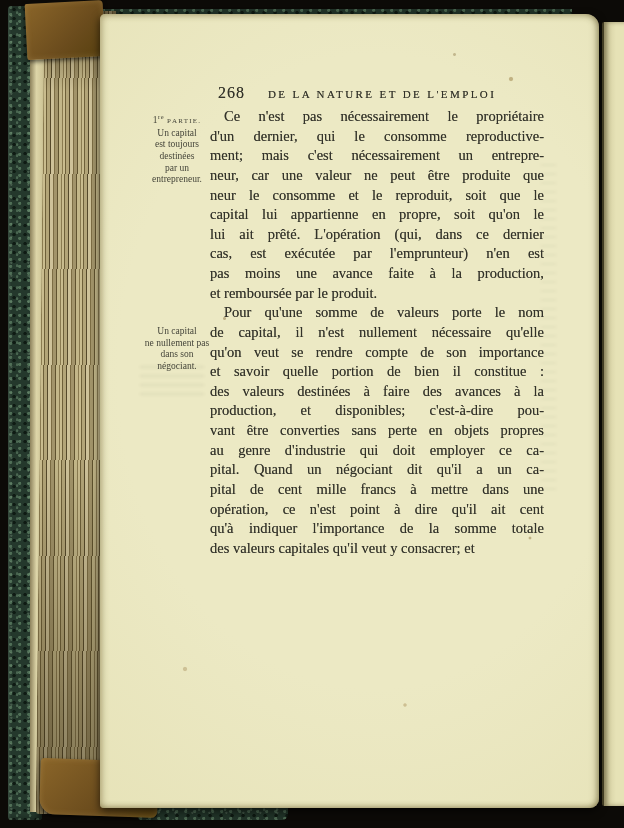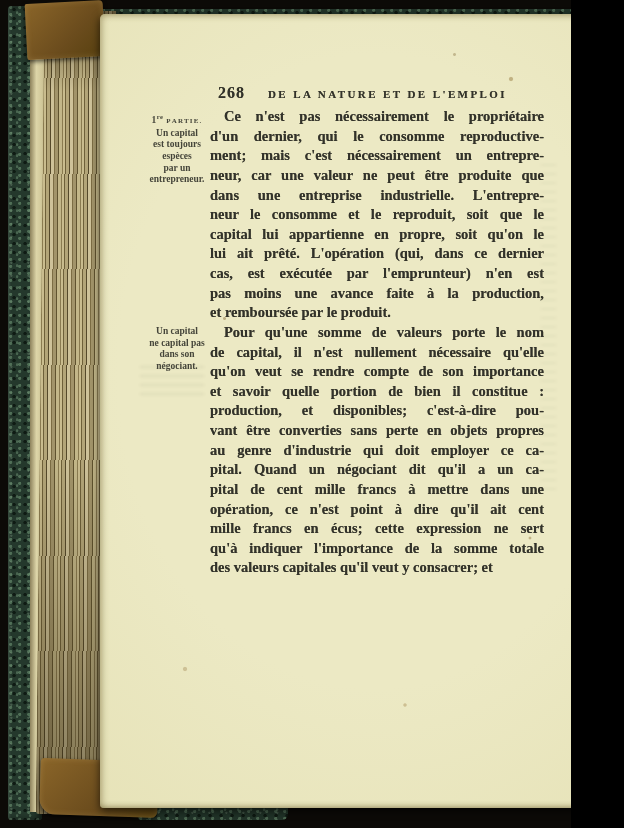--- a/index.html
+++ b/index.html
@@ -1,17 +1,17 @@
 <!DOCTYPE html>
 <html><head>
 <meta charset="utf-8">
 <style>
   html,body{margin:0;padding:0;background:#000;}
-  .scene{position:relative;width:571px;height:828px;overflow:hidden;
-         background:#0c0a07;font-family:"Liberation Serif", serif;font-weight:bold;}
+  .scene{position:relative;width:624px;height:828px;overflow:hidden;
+         background:#0c0a07;font-family:"Liberation Serif", serif;}
 
   
   .marble{background-color:#24382c;background-image:
     radial-gradient(circle at 30% 20%, rgba(115,155,120,.55) 0 1.2px, transparent 1.9px),
     radial-gradient(circle at 70% 60%, rgba(135,175,140,.38) 0 1px, transparent 1.6px),
     radial-gradient(circle at 20% 75%, rgba(170,200,170,.25) 0 .8px, transparent 1.4px),
     radial-gradient(circle at 55% 40%, rgba(12,22,15,.85) 0 1.4px, transparent 2px);
     background-size:9px 7px,13px 11px,17px 13px,11px 9px;}
   .cover-left{position:absolute;left:8px;top:6px;width:34px;height:814px;border-radius:3px;
     box-shadow:inset -4px 0 6px rgba(0,0,0,.55), inset 2px 0 2px rgba(180,200,180,.15);}
@@ -119,61 +119,60 @@
       <span class="runtitle">DE LA NATURE ET DE L'EMPLOI</span>
     </div>
 
     <div class="note note1">
       <div class="note-heading"><span>1</span><sup>re</sup>
         <span class="sc">Partie.</span>
       </div>
       <div>
           <div class="line">Un capital</div>
           <div class="line">est toujours</div>
-          <div class="line">espèces</div>
+          <div class="line">destinées</div>
           <div class="line">par un</div>
           <div class="line">entrepreneur.</div>
         </div>
     </div>
 
     <div class="note note2">
       <div>
           <div class="line">Un capital</div>
-          <div class="line">ne capital pas</div>
+          <div class="line">ne nullement pas</div>
           <div class="line">dans son</div>
           <div class="line">négociant.</div>
         </div>
     </div>
 
     <div class="body-text ink">
       <div class="para">
           <div class="line">Ce n'est pas nécessairement le propriétaire</div>
           <div class="line">d'un dernier, qui le consomme reproductive-</div>
           <div class="line">ment; mais c'est nécessairement un entrepre-</div>
           <div class="line">neur, car une valeur ne peut être produite que</div>
-          <div class="line">dans une entreprise industrielle. L'entrepre-</div>
           <div class="line">neur le consomme et le reproduit, soit que le</div>
           <div class="line">capital lui appartienne en propre, soit qu'on le</div>
           <div class="line">lui ait prêté. L'opération (qui, dans ce dernier</div>
           <div class="line">cas, est exécutée par l'emprunteur) n'en est</div>
           <div class="line">pas moins une avance faite à la production,</div>
           <div class="line">et remboursée par le produit.</div>
         </div>
       <div class="para">
           <div class="line">Pour qu'une somme de valeurs porte le nom</div>
           <div class="line">de capital, il n'est nullement nécessaire qu'elle</div>
           <div class="line">qu'on veut se rendre compte de son importance</div>
           <div class="line">et savoir quelle portion de bien il constitue :</div>
+          <div class="line">des valeurs destinées à faire des avances à la</div>
           <div class="line">production, et disponibles; c'est-à-dire pou-</div>
           <div class="line">vant être converties sans perte en objets propres</div>
           <div class="line">au genre d'industrie qui doit employer ce ca-</div>
           <div class="line">pital. Quand un négociant dit qu'il a un ca-</div>
           <div class="line">pital de cent mille francs à mettre dans une</div>
           <div class="line">opération, ce n'est point à dire qu'il ait cent</div>
-          <div class="line">mille francs en écus; cette expression ne sert</div>
           <div class="line">qu'à indiquer l'importance de la somme totale</div>
           <div class="line">des valeurs capitales qu'il veut y consacrer; et</div>
         </div>
     </div>
   </div>
 
   <div class="sliver"></div>
 
 </div>
 

